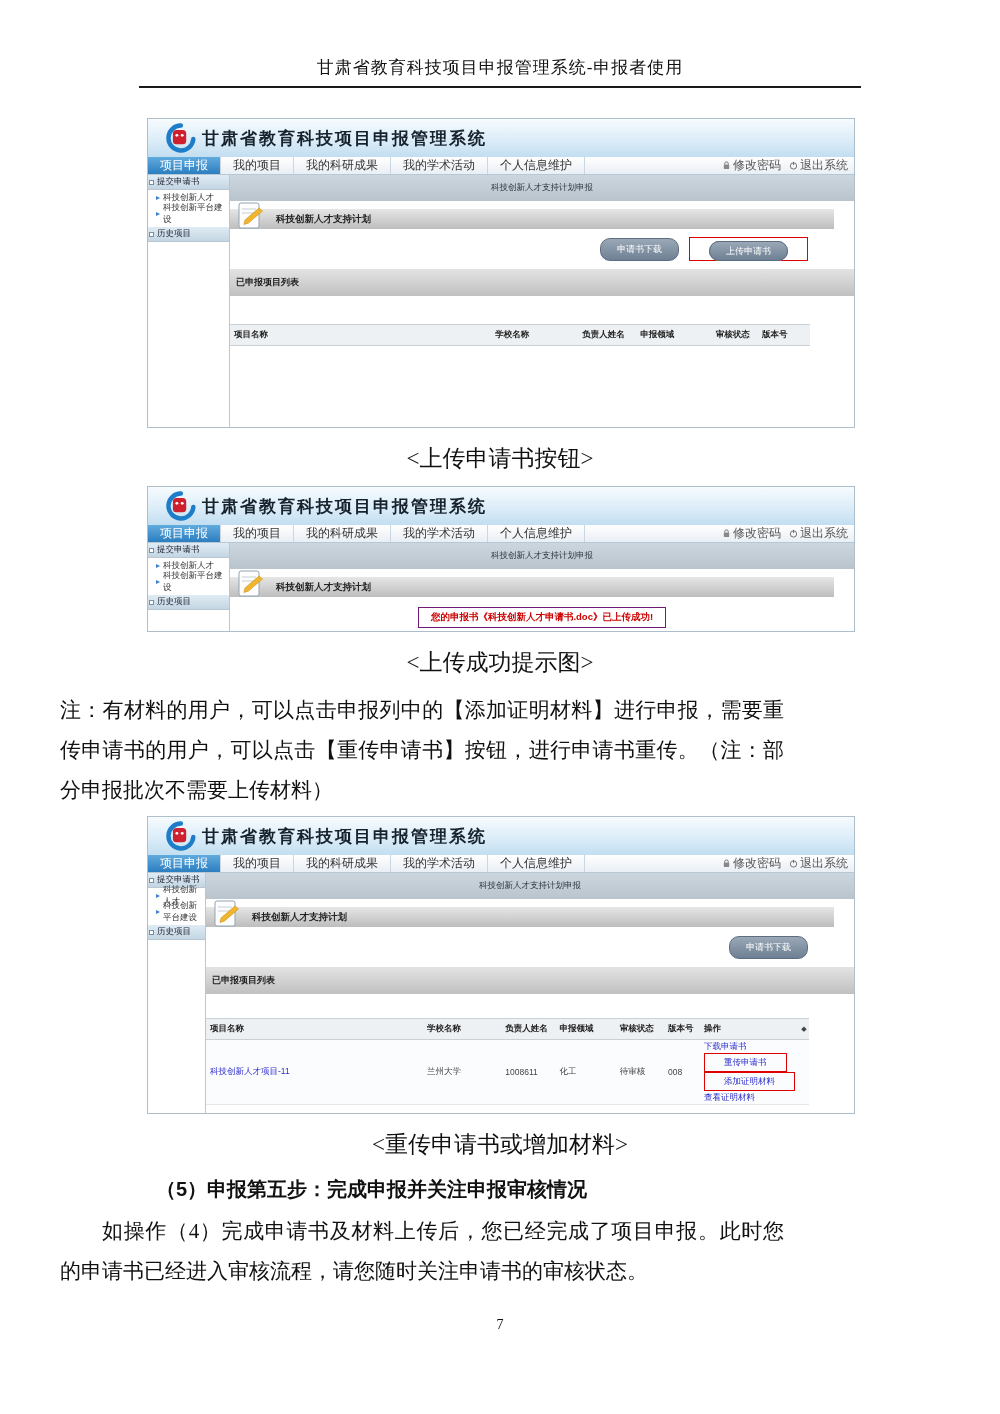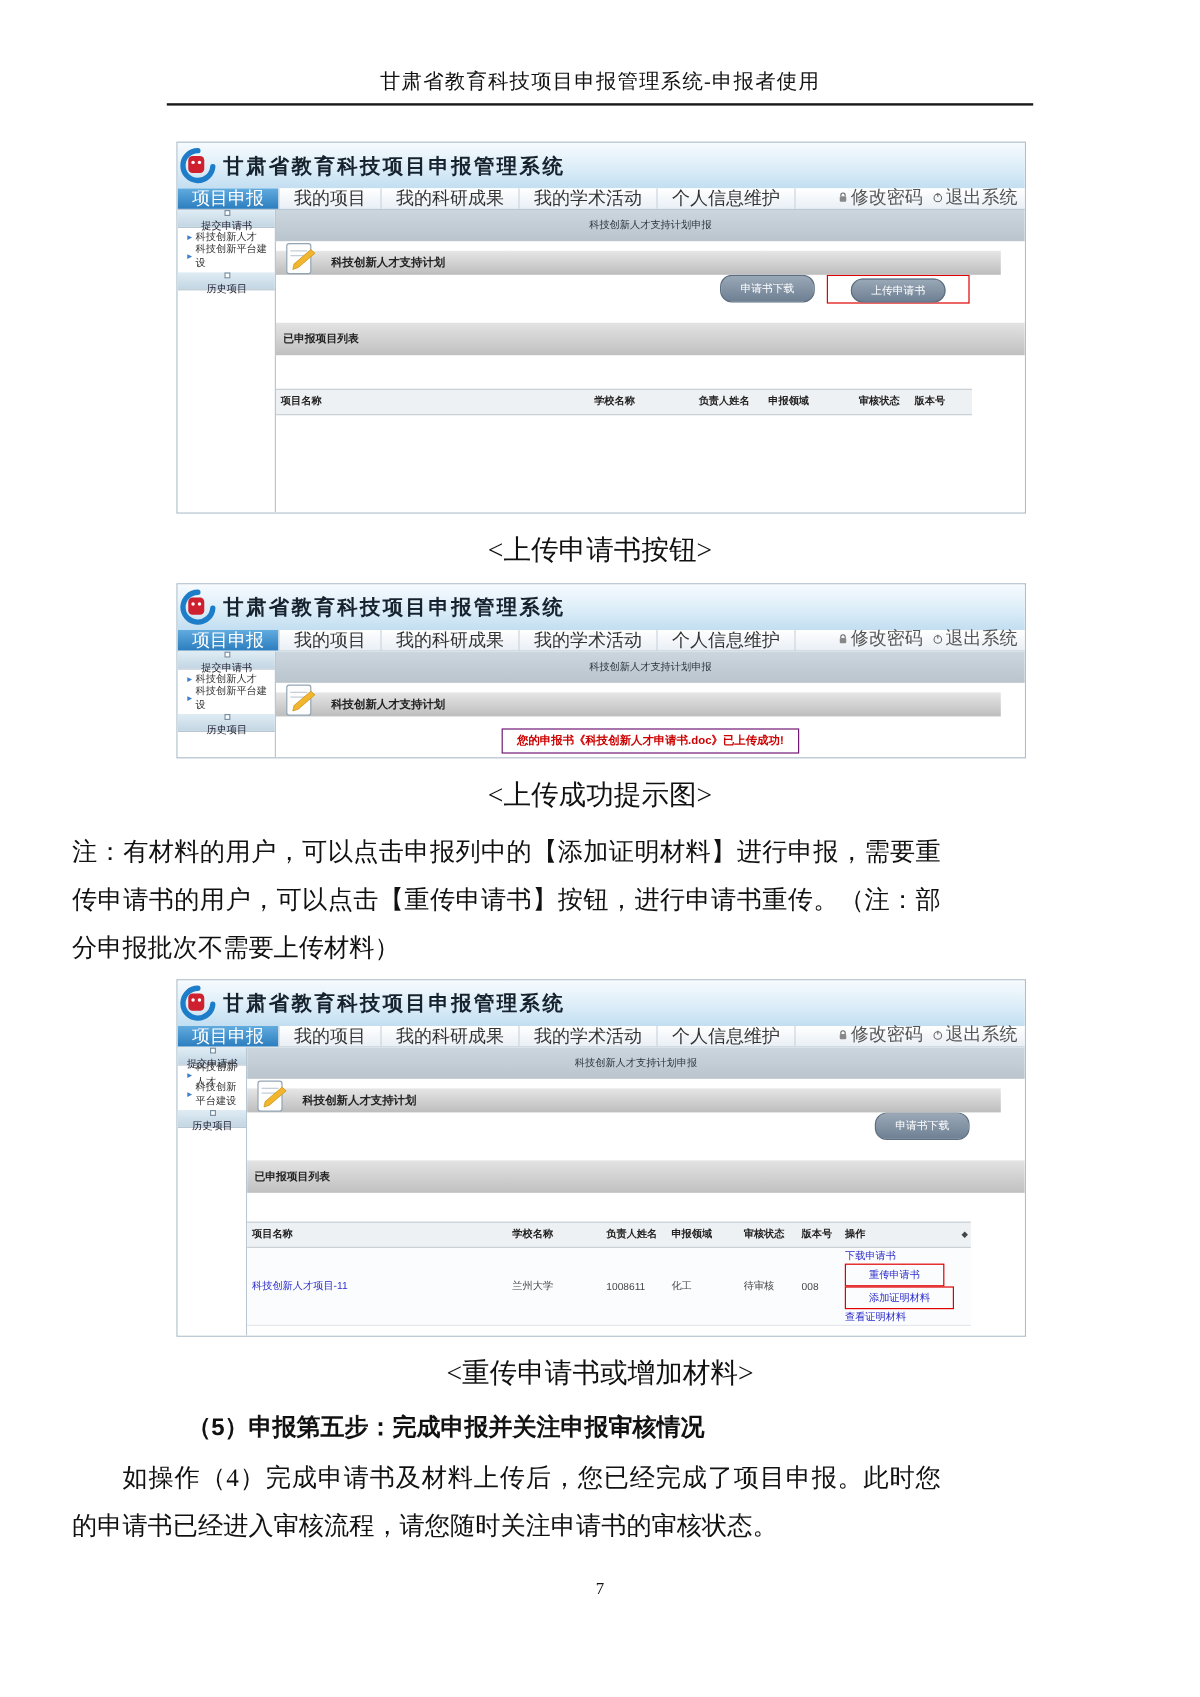--- a/index.html
+++ b/index.html
@@ -17,54 +17,54 @@
   .para { margin-top:8px; text-indent:2em; }
   .page-num { text-align:center; font-size:14px; margin-top:26px; }
 
   
   .shot { width:708px; margin-left:147px; border:1px solid #aebecb; background:#fff;
     font-family:"Liberation Sans","DejaVu Sans",sans-serif; overflow:hidden; position:relative; }
   .s1 { height:310px; margin-top:30px; }
   .s2 { height:146px; margin-top:12px; }
   .s3 { height:298px; margin-top:6px; }
 
-  .logo-bar { height:38px; display:flex; align-items:center; padding-left:0;
+  .logo-bar { height:38px; display:flex; align-items:center; padding-left:16px;
     background:linear-gradient(180deg,#f6fbfe 0%,#dcedf8 55%,#c2def1 100%); }
   .logo { width:32px; height:32px; margin-right:6px; flex:0 0 auto; }
   .app-title { font-size:17px; font-weight:bold; color:#16222e; letter-spacing:2px; }
 
-  .navbar { height:18px; display:flex; align-items:stretch; font-size:15px;
+  .navbar { height:18px; display:flex; align-items:stretch; font-size:12px;
     background:linear-gradient(#ffffff,#e9eff5); border-bottom:1px solid #b7c8d4; }
   .tab { padding:0 12px; display:flex; align-items:center; color:#333;
     border-right:1px solid #ccd6de; cursor:default; }
   .tab.active { background:linear-gradient(#61abde,#2c7ec0); color:#fff; min-width:68px; justify-content:center; }
   .nav-right { margin-left:auto; display:flex; align-items:flex-end; gap:8px; padding-right:6px; color:#555; }
   .nav-right .item { display:flex; align-items:center; gap:2px; }
   .ic { width:9px; height:9px; display:inline-block; }
 
   .shot-body { display:flex; height:calc(100% - 56px); }
   .sidebar { width:82px; flex:0 0 auto; border-right:1px solid #b9c7d2; background:#fff; }
   .s3 .sidebar { width:58px; }
   .side-head { height:15px; display:flex; align-items:center; gap:3px; padding-left:1px;
-    background:linear-gradient(#dfecf4,#c3d6e3); font-size:8.5px; color:#223; border-bottom:1px solid #b9c7d2;flex-direction:column; }
+    background:linear-gradient(#dfecf4,#c3d6e3); font-size:8.5px; color:#223; border-bottom:1px solid #b9c7d2; }
   .sq { width:5px; height:5px; border:1px solid #7790a4; background:#fff; flex:0 0 auto; }
   .side-item { height:16px; display:flex; align-items:center; gap:3px; padding-left:8px; font-size:8.5px; color:#333; }
   .tri { color:#3a7fd0; font-size:8px; line-height:1; }
   .side-gap { height:5px; }
 
   .main { flex:1 1 auto; position:relative; background:#fff; }
   .main-top { height:26px; background:linear-gradient(#ccd6de,#b9c4cd); font-size:8.5px;
     color:#2a3640; display:flex; align-items:center; justify-content:center; }
   .plan-wrap { position:relative; margin-top:4px; height:24px; }
   .plan-bar { position:absolute; left:0; right:20px; top:4px; height:20px;
     background:linear-gradient(#e6e6e6,#bdbdbd); display:flex; align-items:center;
     padding-left:46px; font-size:9.5px; font-weight:bold; color:#222; }
   .plan-icon { position:absolute; left:5px; top:-4px; width:30px; height:30px; z-index:2; }
 
-  .btn-row { display:flex; justify-content:flex-end; align-items:flex-start; gap:10px;
+  .btn-row { display:flex; justify-content:flex-end; align-items:center; gap:10px;
     padding-right:46px; height:40px; }
   .pill { background:linear-gradient(#9aa8b7,#6e8093); border:1px solid #5d6e80; border-radius:10px;
     color:#fff; font-size:9px; padding:4px 16px; white-space:nowrap; }
   .red-box { border:1px solid #e00000; padding:2px 19px; display:inline-block; }
 
   .list-bar { height:27px; background:linear-gradient(#e3e3e3,#c0c0c0); display:flex; align-items:center;
     padding-left:6px; font-size:9px; font-weight:bold; color:#222; }
 
   .tbl { width:93%; font-size:8.5px; }
   .tbl-head { display:flex; background:#eef1f3; border-top:1px solid #c9d1d7; border-bottom:1px solid #c9d1d7;

